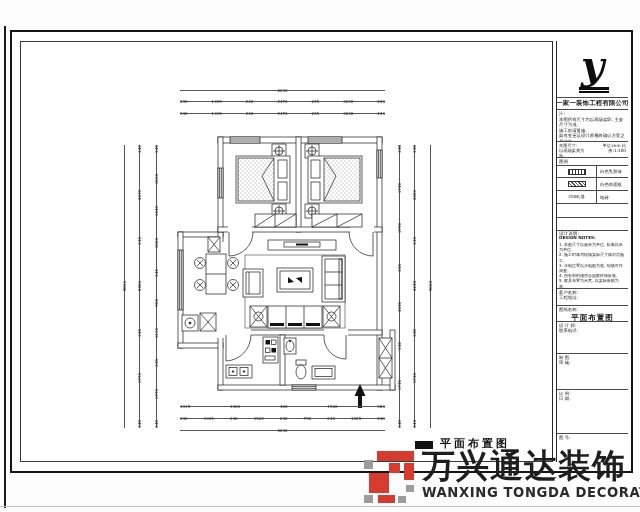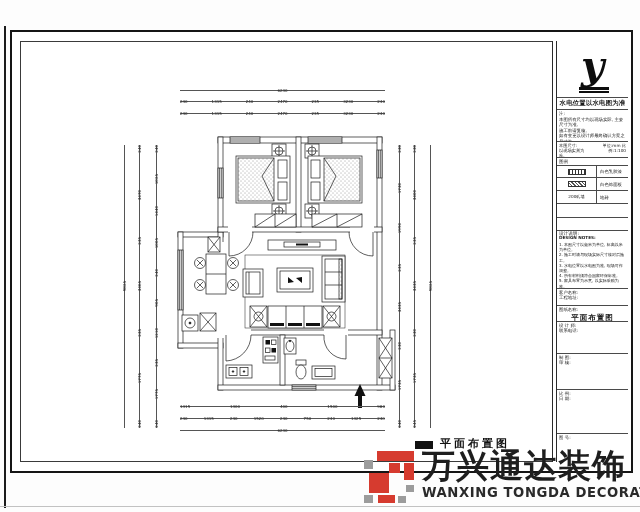--- a/index.html
+++ b/index.html
@@ -422,21 +422,21 @@
       <span>6230</span>
     </div>
 
   <div class="titleblock">
     <div class="tb-accent"></div>
     <div class="tb-col">
       <div class="tb-logo-row">
         <span class="tb-logo-y">y</span>
         <span class="tb-logo-bars"></span>
       </div>
-      <div class="tb-row tb-name">水电位置以水电图为准</div>
+      <div class="tb-row tb-name">一家一装饰工程有限公司</div>
       <div class="tb-row tb-notes">
           <span>注:</span>
           <span>  本图所有尺寸均以现场实际, 主要尺寸为准,</span>
           <span>施工前请复核。</span>
           <span>  如有变更以设计师最终确认方案之尺寸为</span>
         </div>
       <div class="tb-row tb-info">
         <div class="l">
             <span>本图尺寸:</span>
             <span>以现场实测为准.</span>

